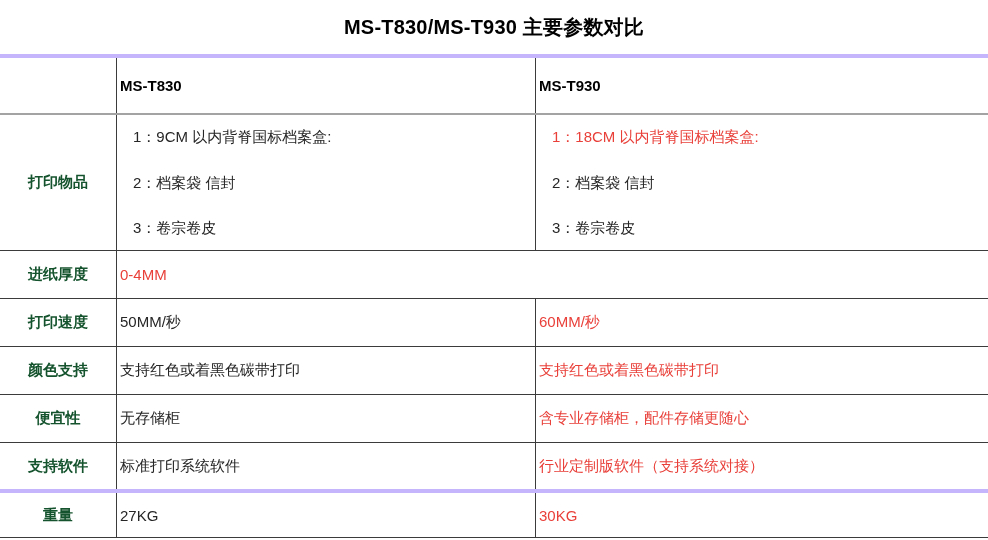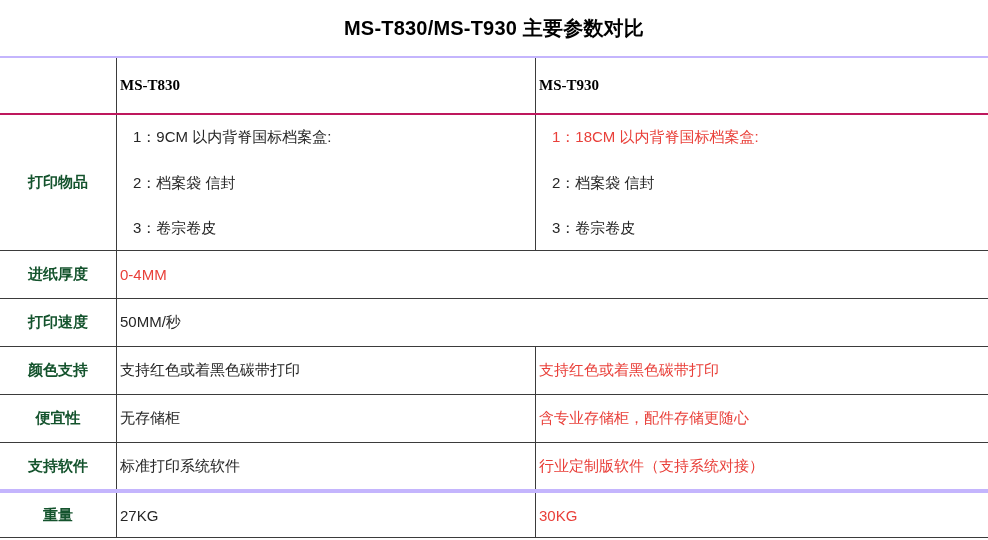--- a/index.html
+++ b/index.html
@@ -6,31 +6,31 @@
   html,body { background:#fff; }
   body {
     width:988px; height:540px; overflow:hidden;
     font-family:"Liberation Sans","DejaVu Sans",sans-serif;
     color:#262626;
   }
   .page { width:988px; height:540px; background:#fff; }
 
   
   .title-bar {
-    height:58px; border-bottom:2px solid #c4b5fd;
+    height:58px; border-bottom:4px solid #c4b5fd;
     display:flex; align-items:center; justify-content:center;
   }
   .title-bar h1 { font-size:20px; font-weight:bold; color:#000; letter-spacing:0.2px; }
 
   
   .row { display:grid; grid-template-columns:116px 419px 1fr; }
   .cell { position:relative; font-size:15px; }
   .c1, .c2 { border-left:1px solid #3b3b3b; }
 
-  .r-header  { height:57px; border-bottom:2px solid #be185d;font-family:Liberation Serif, serif; }
+  .r-header  { height:57px; border-bottom:2px solid #a3a3a3; }
   .r-items   { height:136px; border-bottom:1px solid #3b3b3b; }
   .r-std     { height:48px;  border-bottom:1px solid #3b3b3b; }
   .r-software{ height:50px;  border-bottom:4px solid #c4b5fd; }
   .r-weight  { height:45px;  border-bottom:1px solid #3b3b3b; }
 
   .label {
     display:flex; align-items:center; justify-content:center;
     font-weight:bold; color:#14532d;
   }
   .val {
@@ -77,20 +77,21 @@
     </div>
 
     <div class="row r-std">
       <div class="cell c0 label">进纸厚度</div>
       <div class="cell c2 val red">0-4MM</div>
     </div>
 
     <div class="row r-std">
       <div class="cell c0 label">打印速度</div>
       <div class="cell c1 val">50MM/秒</div>
+      <div class="cell c2 val red">60MM/秒</div>
     </div>
 
     <div class="row r-std">
       <div class="cell c0 label">颜色支持</div>
       <div class="cell c1 val">支持红色或着黑色碳带打印</div>
       <div class="cell c2 val red">支持红色或着黑色碳带打印</div>
     </div>
 
     <div class="row r-std">
       <div class="cell c0 label">便宜性</div>

